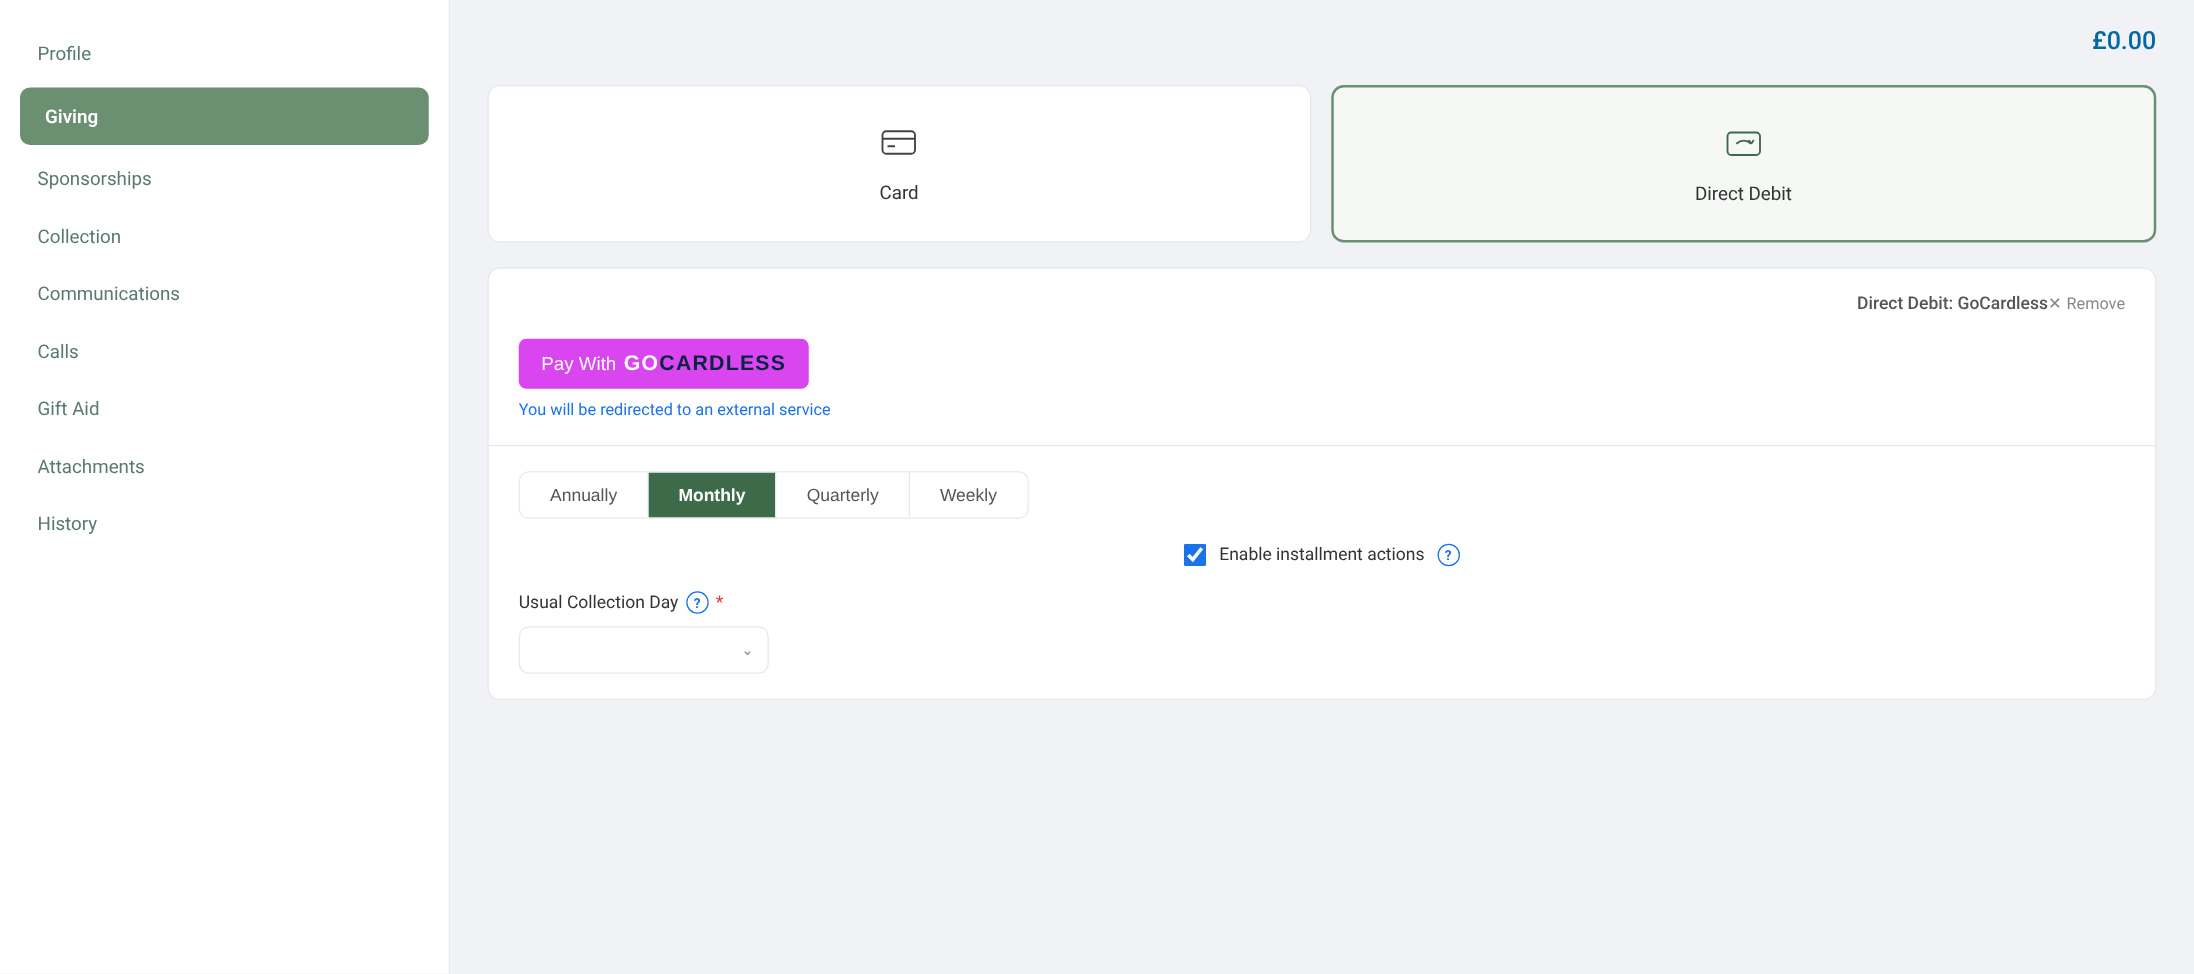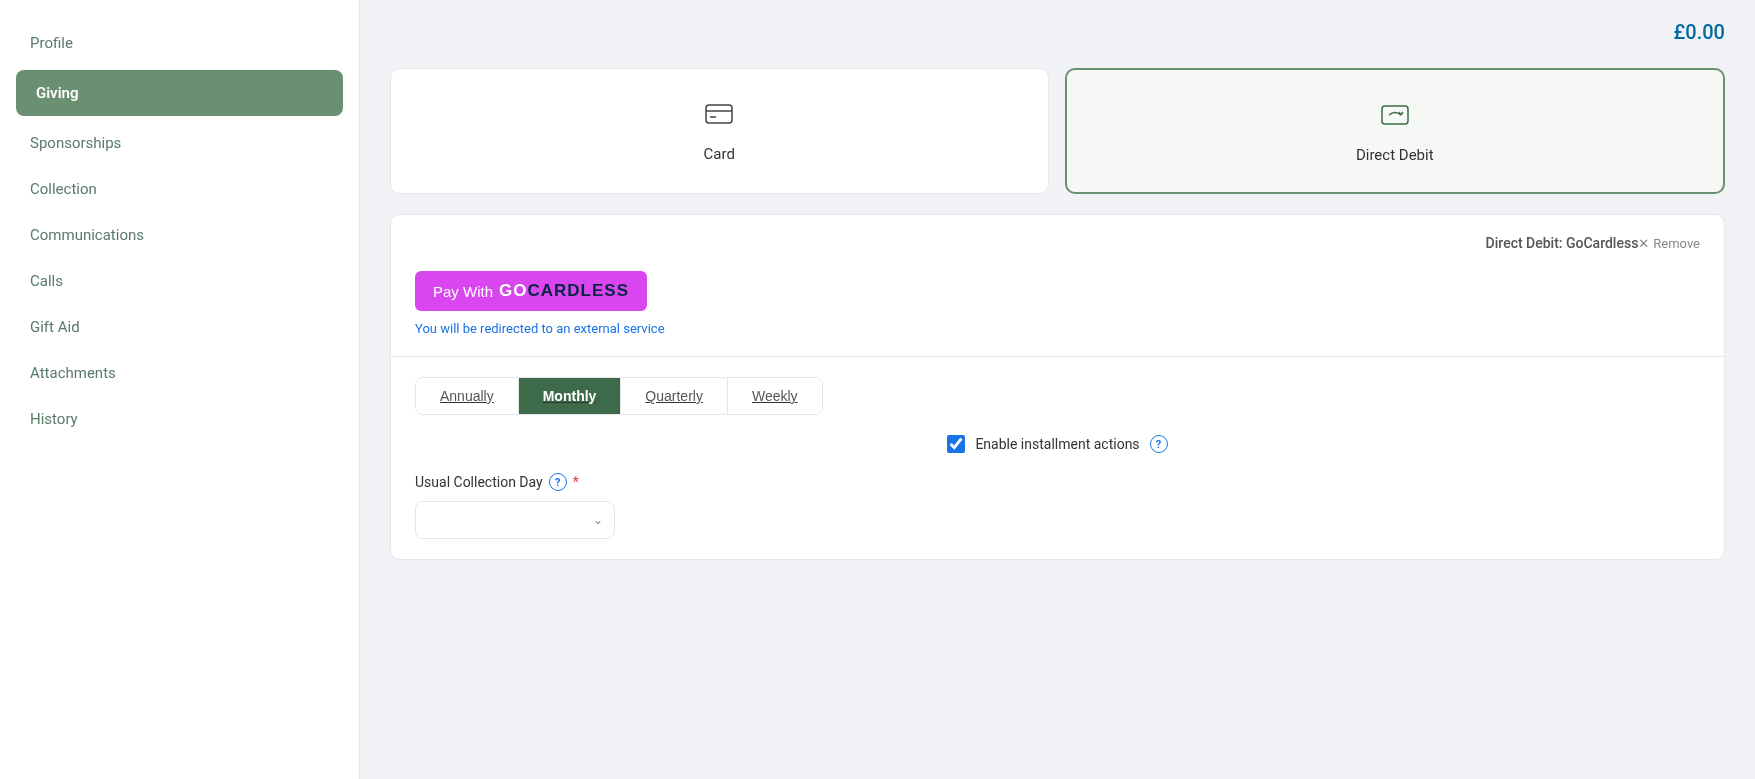--- a/index.html
+++ b/index.html
@@ -158,21 +158,20 @@
       margin-bottom: 16px;
     }
     .frequency-tabs {
       display: flex;
       gap: 0;
       margin-bottom: 20px;
       border: 1px solid #e5e7eb;
       border-radius: 8px;
       overflow: hidden;
       width: fit-content;
-      text-decoration: underline;
     }
     .freq-tab {
       padding: 10px 24px;
       font-size: 14px;
       cursor: pointer;
       border: none;
       background: #fff;
       color: #555;
       border-right: 1px solid #e5e7eb;
     }

